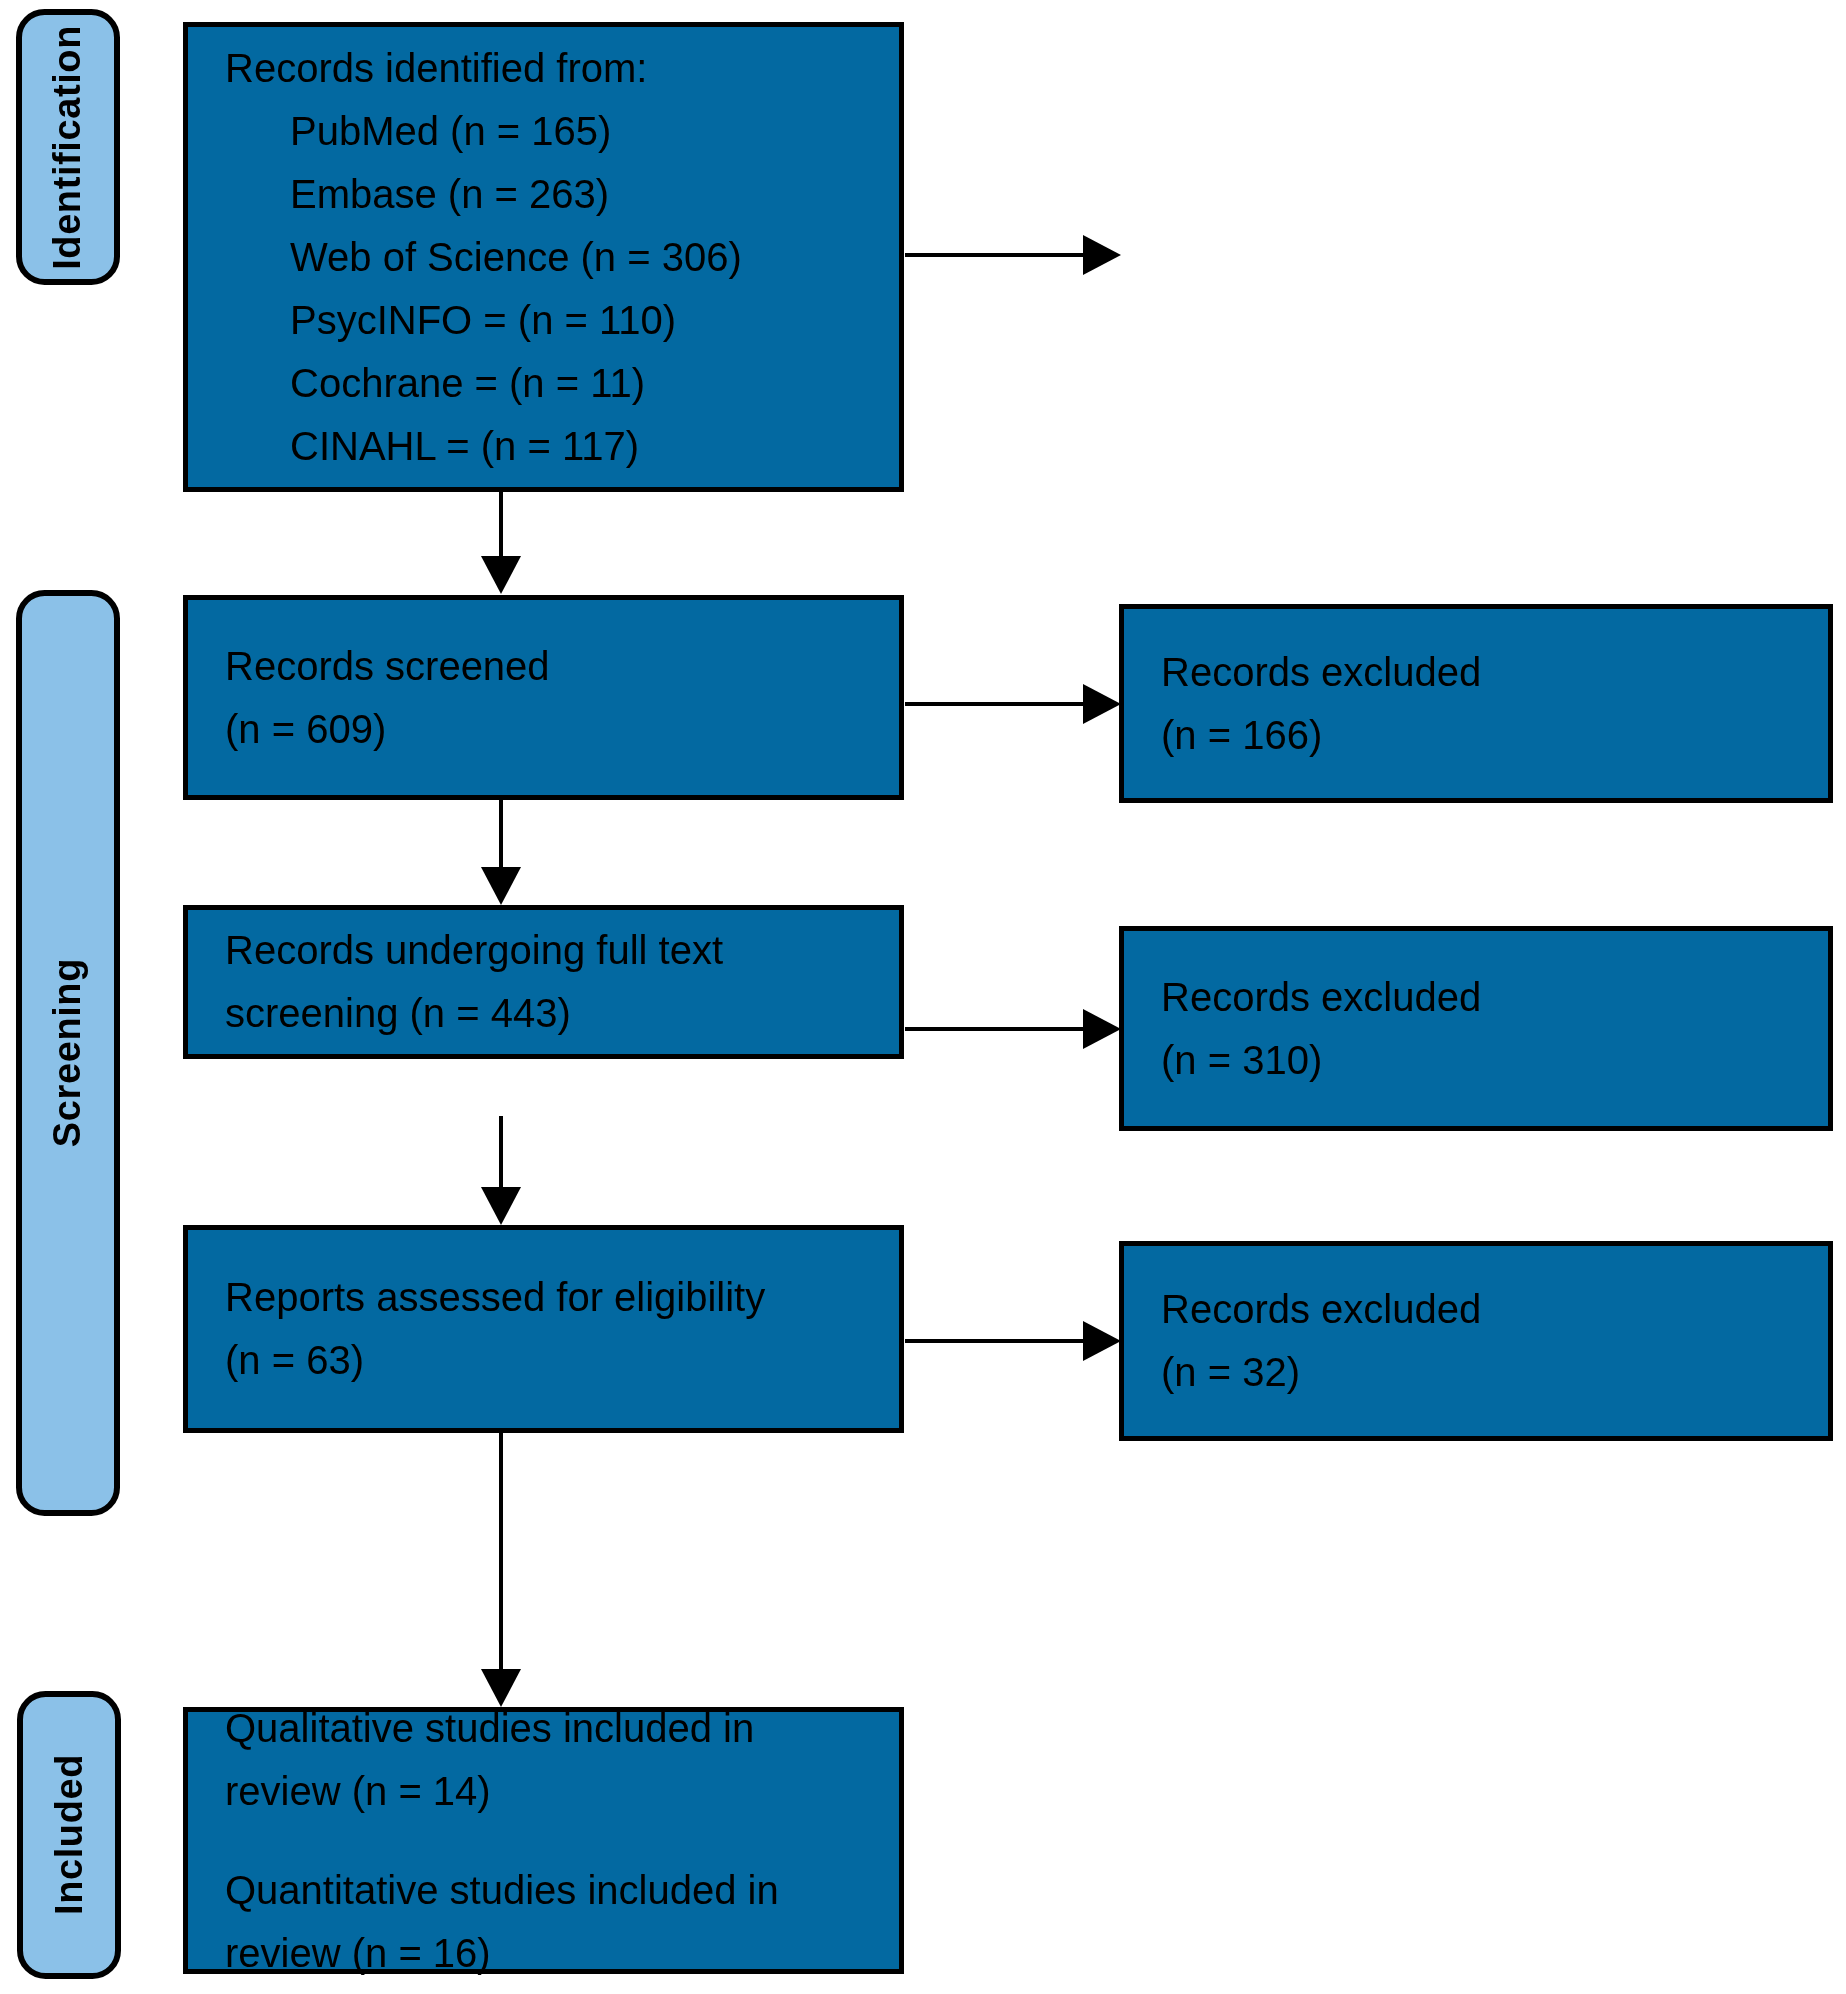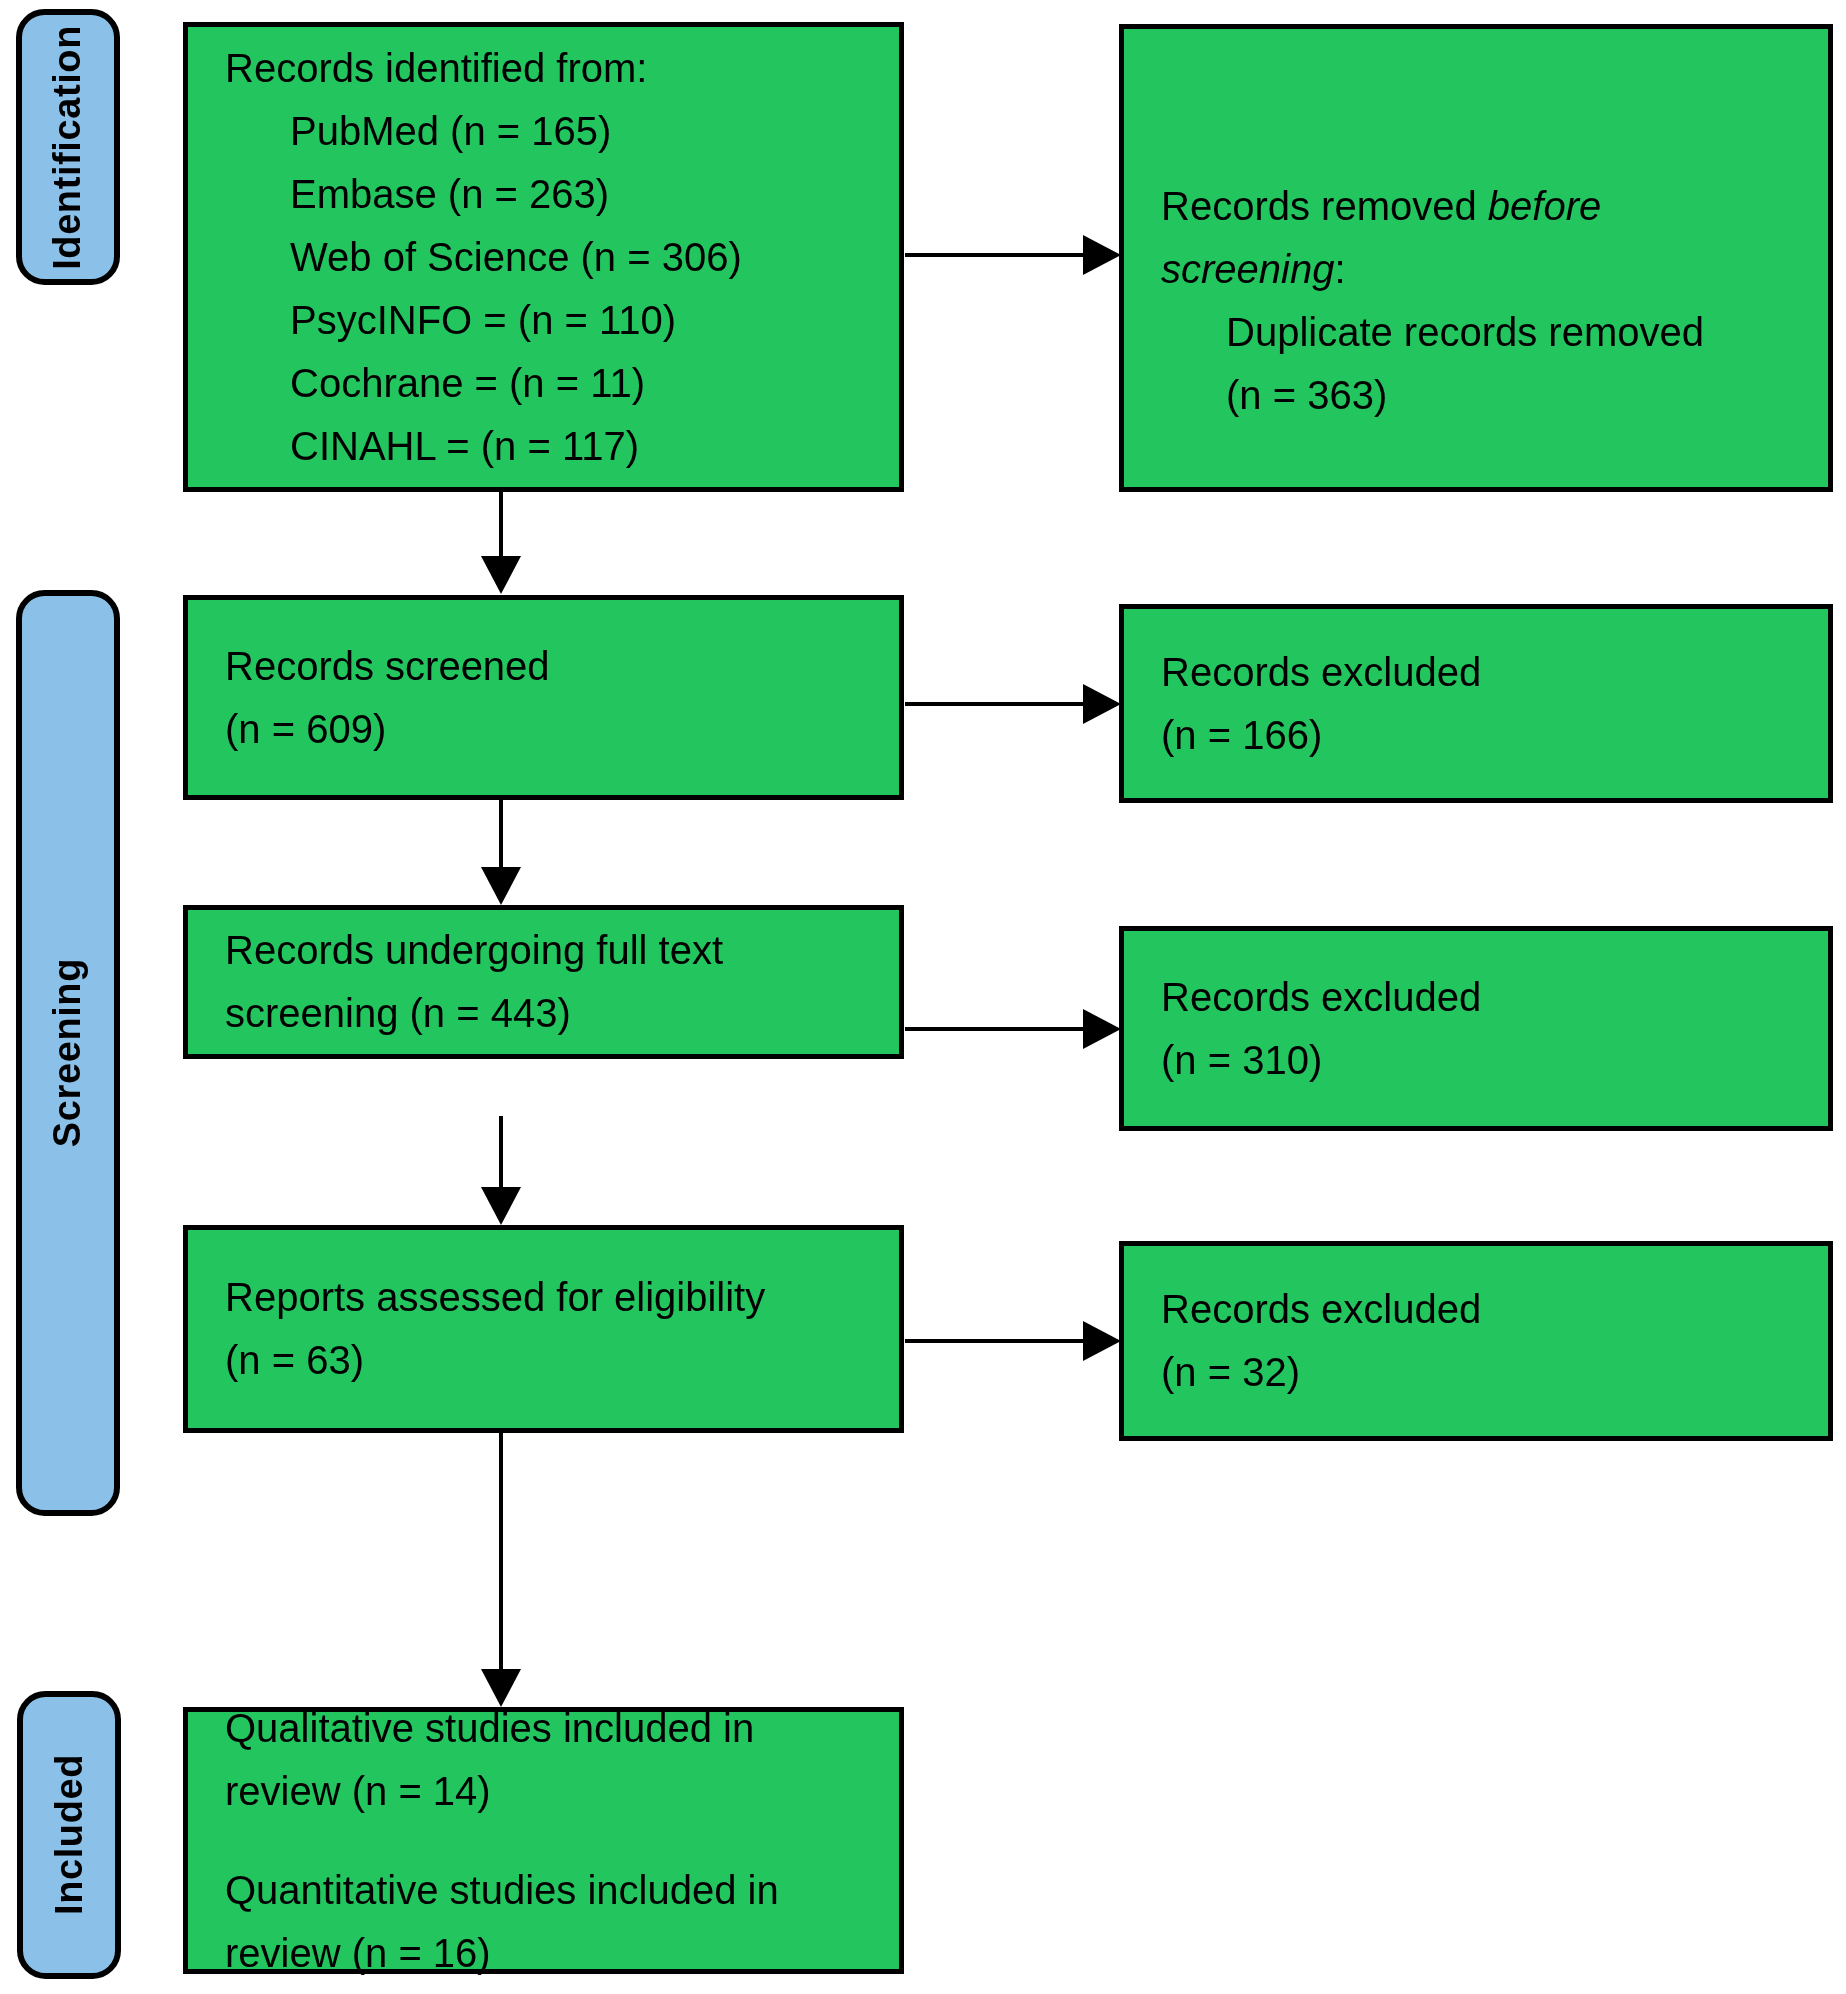--- a/index.html
+++ b/index.html
@@ -33,21 +33,21 @@
     font-size: 38px;
     font-weight: bold;
     letter-spacing: 0.6px;
     white-space: nowrap;
   }
 
   
   .box {
     position: absolute;
     box-sizing: border-box;
-    background: #22c55e;
+    background: #0369a1;
     border: 5.6px solid #000000;
     display: flex;
     flex-direction: column;
     justify-content: center;
     font-size: 40px;
     line-height: 63px;
     padding: 0 25px 0 37px;
   }
   .box .indent { margin-left: 65px; }
   .box.wrapbox { padding-right: 87px; }
@@ -123,25 +123,20 @@
   <div class="box" id="box-identified">
     <div>Records identified from:</div>
     <div class="indent">PubMed (n = 165)</div>
     <div class="indent">Embase (n = 263)</div>
     <div class="indent">Web of Science (n = 306)</div>
     <div class="indent">PsycINFO = (n = 110)</div>
     <div class="indent">Cochrane = (n = 11)</div>
     <div class="indent">CINAHL = (n = 117)</div>
   </div>
 
-  <div class="box shift-down" id="box-removed">
-    <div><span>Records removed </span><span class="italic">before</span><br><span class="italic">screening</span><span>:</span></div>
-    <div class="indent">Duplicate records removed</div>
-    <div class="indent">(n = 363)</div>
-  </div>
 
   <div class="box" id="box-screened">
     <div>Records screened</div>
     <div>(n = 609)</div>
   </div>
   <div class="box" id="box-excluded-1">
     <div>Records excluded</div>
     <div>(n = 166)</div>
   </div>
 

